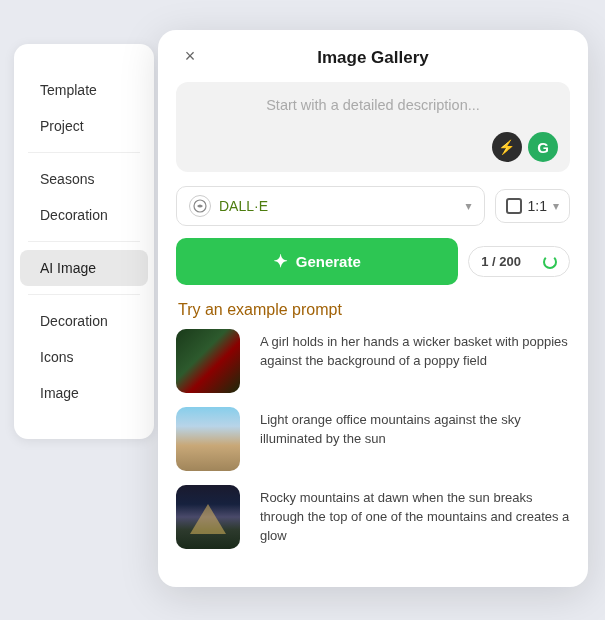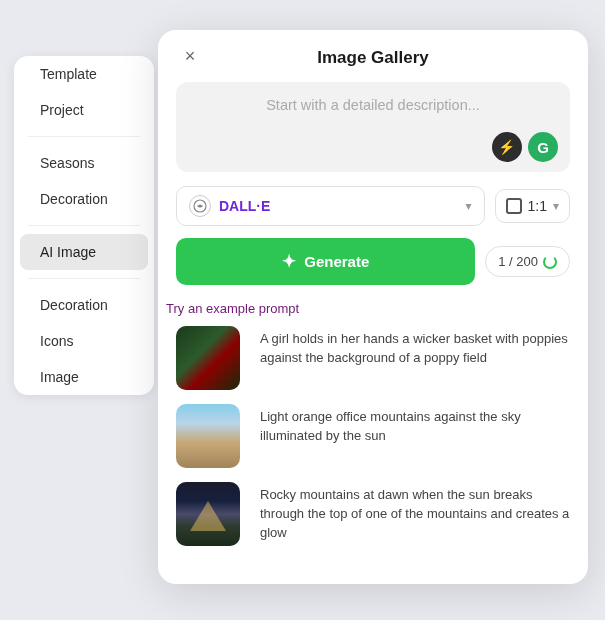--- a/index.html
+++ b/index.html
@@ -9,25 +9,25 @@
       background: #e8eaf0;
       font-family: -apple-system, BlinkMacSystemFont, 'Segoe UI', sans-serif;
       position: relative;
       overflow: hidden;
     }
 
     
     .sidebar {
       position: absolute;
       left: 14px;
-      top: 56px;
+      top: 44px;
       width: 140px;
       background: #fff;
       border-radius: 14px;
-      padding: 0 0;
+      padding: 28px 0;
       box-shadow: 0 2px 12px rgba(0,0,0,0.08);
     }
     .sidebar-item {
       padding: 10px 20px;
       font-size: 14px;
       color: #333;
       cursor: pointer;
       border-radius: 8px;
       margin: 0 6px;
     }
@@ -155,22 +155,22 @@
       border: 1.5px solid #ccc;
       display: flex;
       align-items: center;
       justify-content: center;
       font-size: 12px;
       color: #555;
     }
     .model-select-label {
       flex: 1;
       font-size: 14px;
-      color: #6d28d9;
-      font-weight: 700;
+      color: #4d7c0f;
+      font-weight: 400;
     }
     .model-select-chevron {
       color: #999;
       font-size: 12px;
     }
     .ratio-select {
       display: flex;
       align-items: center;
       border: 1.5px solid #e0e0e0;
       border-radius: 10px;
@@ -216,44 +216,44 @@
       align-items: center;
       justify-content: center;
       gap: 8px;
     }
     .magic-icon {
       font-size: 17px;
     }
     .counter-badge {
       display: flex;
       align-items: center;
-      gap: 5px;
+      gap: 22px;
       border: 1.5px solid #e0e0e0;
       border-radius: 20px;
       padding: 7px 12px;
       font-size: 13px;
       color: #444;
-      font-weight: 400;
+      font-weight: 700;
       white-space: nowrap;
     }
     .counter-dot {
       width: 14px;
       height: 14px;
       border-radius: 50%;
       border: 2px solid #2dc653;
       border-top-color: transparent;
       animation: spin 1s linear infinite;
     }
     @keyframes spin { to { transform: rotate(360deg); } }
 
     
     .example-label {
-      margin: 0 8px 10px;
-      font-size: 13px;
-      color: #701a75;
+      margin: 0 20px 10px;
+      font-size: 16px;
+      color: #a16207;
       font-weight: 500;
     }
     .prompt-item {
       display: flex;
       align-items: flex-start;
       margin: 0 18px 14px;
       gap: 20px;
       cursor: pointer;
     }
     .prompt-thumb {

